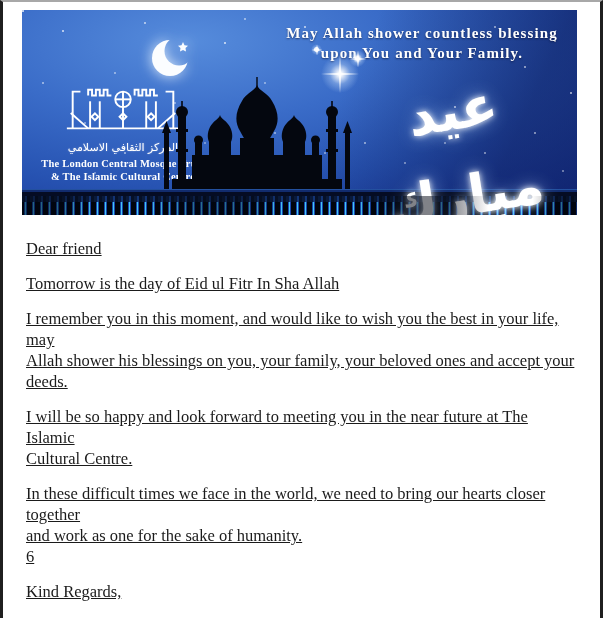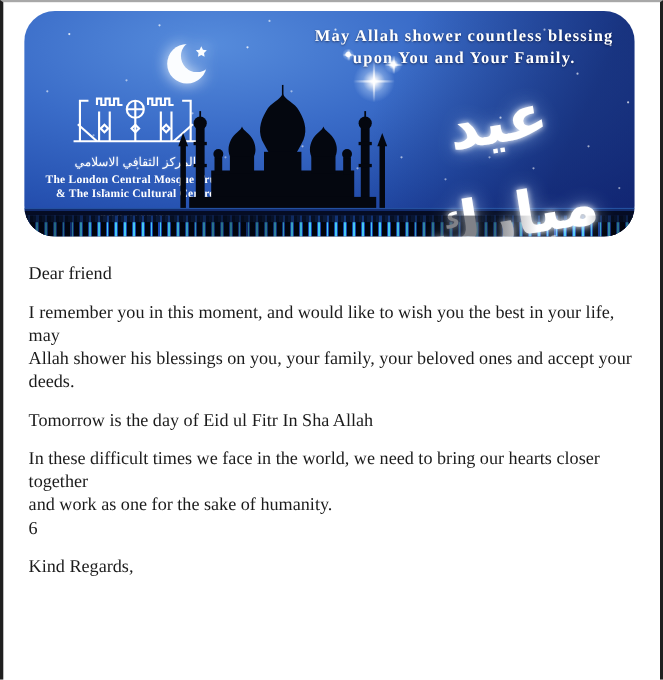--- a/index.html
+++ b/index.html
@@ -14,21 +14,20 @@
     border-left:3px solid #1f1f1f;
     border-right:3px solid #1f1f1f;
   }
 
   
   .banner {
     position:relative; margin:8px 0 0 19px; width:555px; height:205px; overflow:hidden;
     background:
       linear-gradient(115deg, rgba(0,0,30,0) 55%, rgba(8,16,70,.45) 85%),
       radial-gradient(120% 130% at 30% 15%, #568cdc 0%, #3a6cc8 30%, #2753b2 55%, #1a3a9a 78%, #142c84 100%);
-    border-radius: 28px;
   }
   .stars { position:absolute; inset:0; }
   .stars::before {
     content:""; position:absolute; width:2px; height:2px; border-radius:50%;
     background:rgba(255,255,255,.9);
     box-shadow:
       40px 20px 0 rgba(255,255,255,.8), 92px 62px 0 rgba(255,255,255,.55),
       122px 12px 0 rgba(255,255,255,.7), 202px 32px 0 rgba(255,255,255,.8),
       242px 72px 0 rgba(255,255,255,.5), 282px 16px 0 rgba(255,255,255,.75),
       312px 104px 0 rgba(255,255,255,.6), 352px 26px 0 rgba(255,255,255,.6),
@@ -82,21 +81,21 @@
   .arcade-shade { position:absolute; left:0; right:0; bottom:0; height:19px; z-index:2;
     background:linear-gradient(90deg, rgba(2,6,18,.5) 0 7%, rgba(2,6,18,0) 13% 22%,
       rgba(2,6,18,.45) 31% 40%, rgba(2,6,18,0) 47% 60%, rgba(2,6,18,.5) 68% 77%,
       rgba(2,6,18,0) 84% 92%, rgba(2,6,18,.45) 97%); }
 
   
   .letter {
     padding:23px 20px 0 23px; color:#1b1b1b;
     font-size:16.5px; line-height:21px;
   }
-  .letter p { margin:0 0 14px; white-space:pre-line; }
+  .letter p { margin:0 0 14px; white-space:pre-line;text-decoration:underline; }
 </style>
 </head>
 <body>
 
 <div class="page">
 
   <div class="banner">
     <div class="stars"></div>
 
     <div class="moon">
@@ -181,23 +180,25 @@
 
     <div class="ground"></div>
     <div class="arcade"></div>
     <div class="arcade-shade"></div>
 
     <div class="eid-callig">عيد مبارك</div>
   </div>
 
   <div class="letter" id="letter">
       <p>Dear friend</p>
+      <p>Tomorrow is the day of Eid ul Fitr In Sha Allah</p>
       <p>I remember you in this moment, and would like to wish you the best in your life, may
 Allah shower his blessings on you, your family, your beloved ones and accept your
 deeds.</p>
-      <p>Tomorrow is the day of Eid ul Fitr In Sha Allah</p>
+      <p>I will be so happy and look forward to meeting you in the near future at The Islamic
+Cultural Centre.</p>
       <p>In these difficult times we face in the world, we need to bring our hearts closer together
 and work as one for the sake of humanity.
 6</p>
       <p>Kind Regards,</p>
     </div>
 
 </div>
 
 </body></html>

